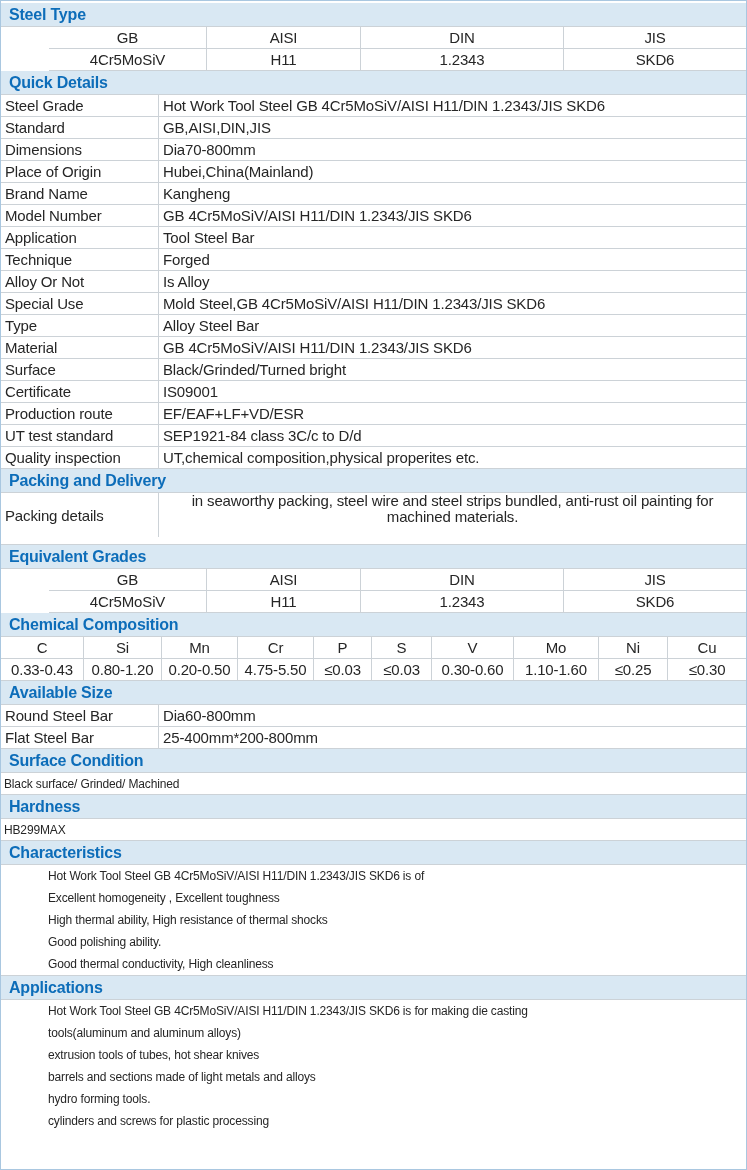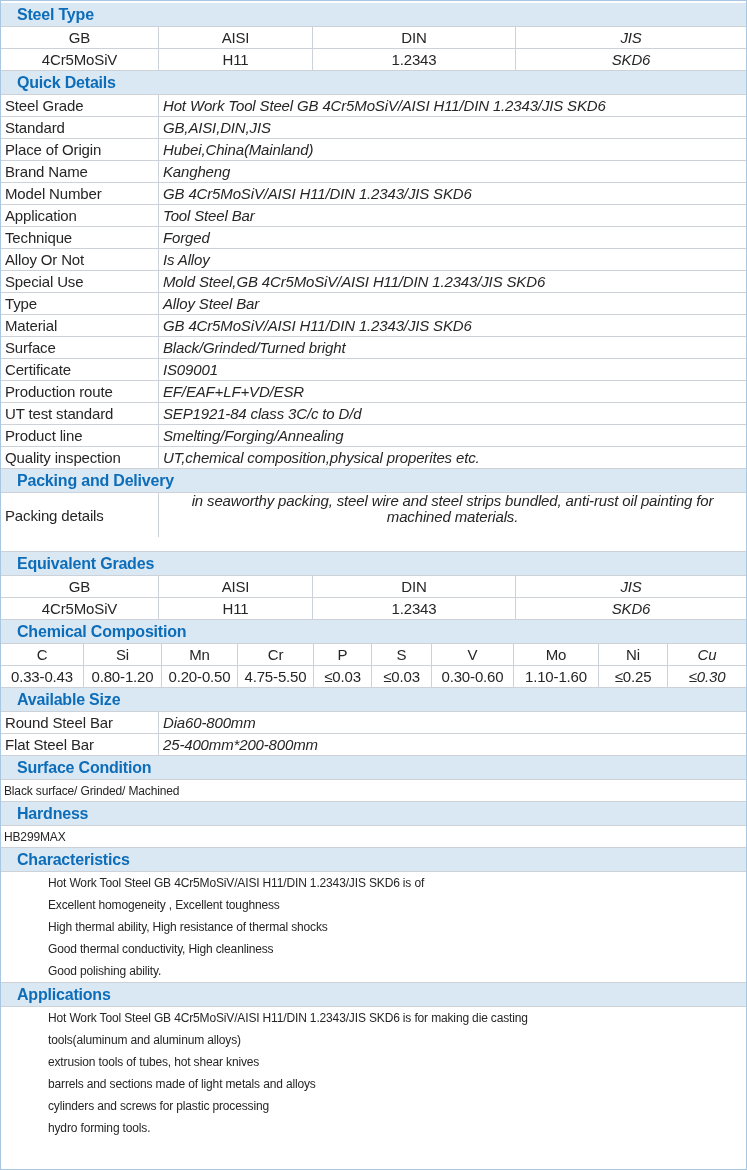--- a/index.html
+++ b/index.html
@@ -18,40 +18,40 @@
     background:#ffffff;
   }
   .sec-header {
     height:24px;
     background:#d9e8f3;
     border-bottom:1px solid #ccd2d7;
     color:#0d6db9;
     font-weight:bold;
     font-size:16px;
     line-height:23px;
-    padding-left:16px;
+    padding-left:8px;
     letter-spacing:-0.2px;
   }
   .row { display:grid; border-bottom:1px solid #ccd2d7; background:#fff; }
-  .grid4 { grid-template-columns:158px 154px 203px 1fr; }
+  .grid4 { grid-template-columns:158px 154px 203px 1fr;margin-left:48px; }
   .kv    { grid-template-columns:158px 1fr; }
   .chem  { grid-template-columns:83px 78px 76px 76px 58px 60px 82px 85px 69px 1fr; }
   .cell {
     font-size:15px;
     line-height:21px;
     height:21px;
     padding:0 4px;
     border-right:1px solid #ccd2d7;
     white-space:nowrap;
     overflow:hidden;
   }
-  .row .cell:last-child { border-right:none;font-style:italic; }
+  .row .cell:last-child { border-right:none; }
   .center { text-align:center; }
   .chem .cell { padding:0 1px; text-align:center; }
-  .tall { height:59px; }
+  .tall { height:52px; }
   .tall .cell { height:44px; }
   .wrapcell {
     white-space:normal;
     line-height:16px;
     text-align:center;
   }
   .lbl-mid { display:flex; align-items:center; }
   .textline {
     font-size:12px;
     line-height:22px;
@@ -86,20 +86,24 @@
   <div class="sec-header">Quick Details</div>
   <div class="row kv">
     <div class="cell">Steel Grade</div>
     <div class="cell">Hot Work Tool Steel GB 4Cr5MoSiV/AISI H11/DIN 1.2343/JIS SKD6</div>
   </div>
   <div class="row kv">
     <div class="cell">Standard</div>
     <div class="cell">GB,AISI,DIN,JIS</div>
   </div>
   <div class="row kv">
+    <div class="cell">Dimensions</div>
+    <div class="cell">Dia70-800mm</div>
+  </div>
+  <div class="row kv">
     <div class="cell">Place of Origin</div>
     <div class="cell">Hubei,China(Mainland)</div>
   </div>
   <div class="row kv">
     <div class="cell">Brand Name</div>
     <div class="cell">Kangheng</div>
   </div>
   <div class="row kv">
     <div class="cell">Model Number</div>
     <div class="cell">GB 4Cr5MoSiV/AISI H11/DIN 1.2343/JIS SKD6</div>
@@ -136,24 +140,20 @@
     <div class="cell">Certificate</div>
     <div class="cell">IS09001</div>
   </div>
   <div class="row kv">
     <div class="cell">Production route</div>
     <div class="cell">EF/EAF+LF+VD/ESR</div>
   </div>
   <div class="row kv">
     <div class="cell">UT test standard</div>
     <div class="cell">SEP1921-84 class 3C/c to D/d</div>
-  </div>
-  <div class="row kv">
-    <div class="cell">Product line</div>
-    <div class="cell">Smelting/Forging/Annealing</div>
   </div>
   <div class="row kv">
     <div class="cell">Quality inspection</div>
     <div class="cell">UT,chemical composition,physical properites etc.</div>
   </div>
 
   <div class="sec-header">Packing and Delivery</div>
   <div class="row kv tall">
     <div class="cell lbl-mid">Packing details</div>
     <div class="cell wrapcell">in seaworthy packing, steel wire and steel strips bundled, anti-rust oil painting for machined materials.</div>
@@ -213,27 +213,27 @@
   <div class="textline singleline-row">Black surface/ Grinded/ Machined</div>
 
   <div class="sec-header">Hardness</div>
   <div class="textline singleline-row">HB299MAX</div>
 
   <div class="sec-header">Characteristics</div>
   <div class="textblock">
     <div class="textline">Hot Work Tool Steel GB 4Cr5MoSiV/AISI H11/DIN 1.2343/JIS SKD6 is of</div>
     <div class="textline">Excellent homogeneity , Excellent toughness</div>
     <div class="textline">High thermal ability, High resistance of thermal shocks</div>
+    <div class="textline">Good polishing ability.</div>
     <div class="textline">Good thermal conductivity, High cleanliness</div>
-    <div class="textline">Good polishing ability.</div>
   </div>
 
   <div class="sec-header">Applications</div>
   <div class="textblock last">
     <div class="textline">Hot Work Tool Steel GB 4Cr5MoSiV/AISI H11/DIN 1.2343/JIS SKD6 is for making die casting</div>
     <div class="textline">tools(aluminum and aluminum alloys)</div>
     <div class="textline">extrusion tools of tubes, hot shear knives</div>
     <div class="textline">barrels and sections made of light metals and alloys</div>
+    <div class="textline">hydro forming tools.</div>
     <div class="textline">cylinders and screws for plastic processing</div>
-    <div class="textline">hydro forming tools.</div>
   </div>
 
 </div>
 
 </body></html>

